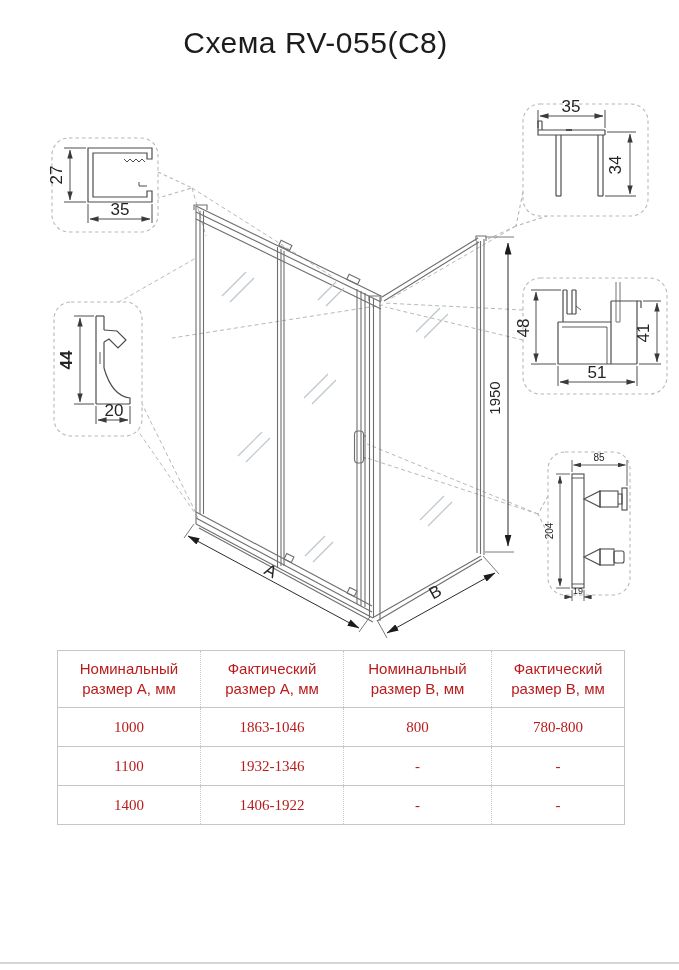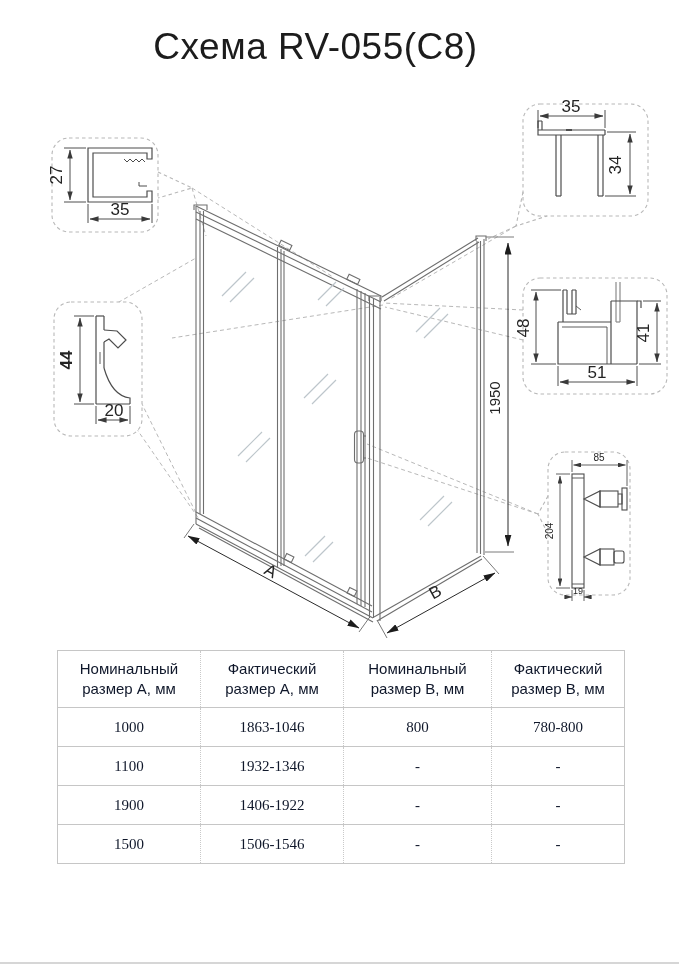--- a/index.html
+++ b/index.html
@@ -1,23 +1,23 @@
 <!DOCTYPE html>
 <html><head>
 <meta charset="utf-8">
 <style>
   html,body{margin:0;padding:0;background:#fff;}
   .page{position:relative;width:679px;height:970px;background:#ffffff;overflow:hidden;
         font-family:"Liberation Sans",sans-serif;}
   .title{position:absolute;left:0;top:26px;width:631px;text-align:center;
-         font-size:37px;font-weight:400;color:#1c1c1c;letter-spacing:0.5px;}
+         font-size:30px;font-weight:400;color:#1c1c1c;letter-spacing:0.5px;}
   svg{position:absolute;left:0;top:0;}
   svg text{font-family:"Liberation Sans",sans-serif;fill:#242424;}
   .dims-table{position:absolute;left:57px;top:650px;width:567px;border-collapse:collapse;
-              table-layout:fixed;font-size:15px;color:#0f172a;background:#fff;}
+              table-layout:fixed;font-size:15px;color:#b91c1c;background:#fff;}
   .dims-table,.dims-table tr{border:1px solid #c6c6c6;}
   .dims-table th,.dims-table td{border:1px dotted #c9c9c9;text-align:center;vertical-align:middle;
               font-weight:400;padding:0;}
   .dims-table th{height:56px;line-height:1.35;}
   .dims-table td{height:38px;font-family:Liberation Serif, serif;}
   .page-bottom-line{position:absolute;left:0;top:962px;width:679px;height:2px;background:#d6d6d6;}
 </style>
 </head>
 <body>
 
@@ -287,28 +287,22 @@
         <td>800</td>
         <td>780-800</td>
       </tr>
       <tr>
         <td>1100</td>
         <td>1932-1346</td>
         <td>-</td>
         <td>-</td>
       </tr>
       <tr>
-        <td>1900</td>
+        <td>1400</td>
         <td>1406-1922</td>
-        <td>-</td>
-        <td>-</td>
-      </tr>
-      <tr>
-        <td>1500</td>
-        <td>1506-1546</td>
         <td>-</td>
         <td>-</td>
       </tr>
     </tbody>
   </table>
 
   <div class="page-bottom-line"></div>
 </div>
 
 </body></html>

